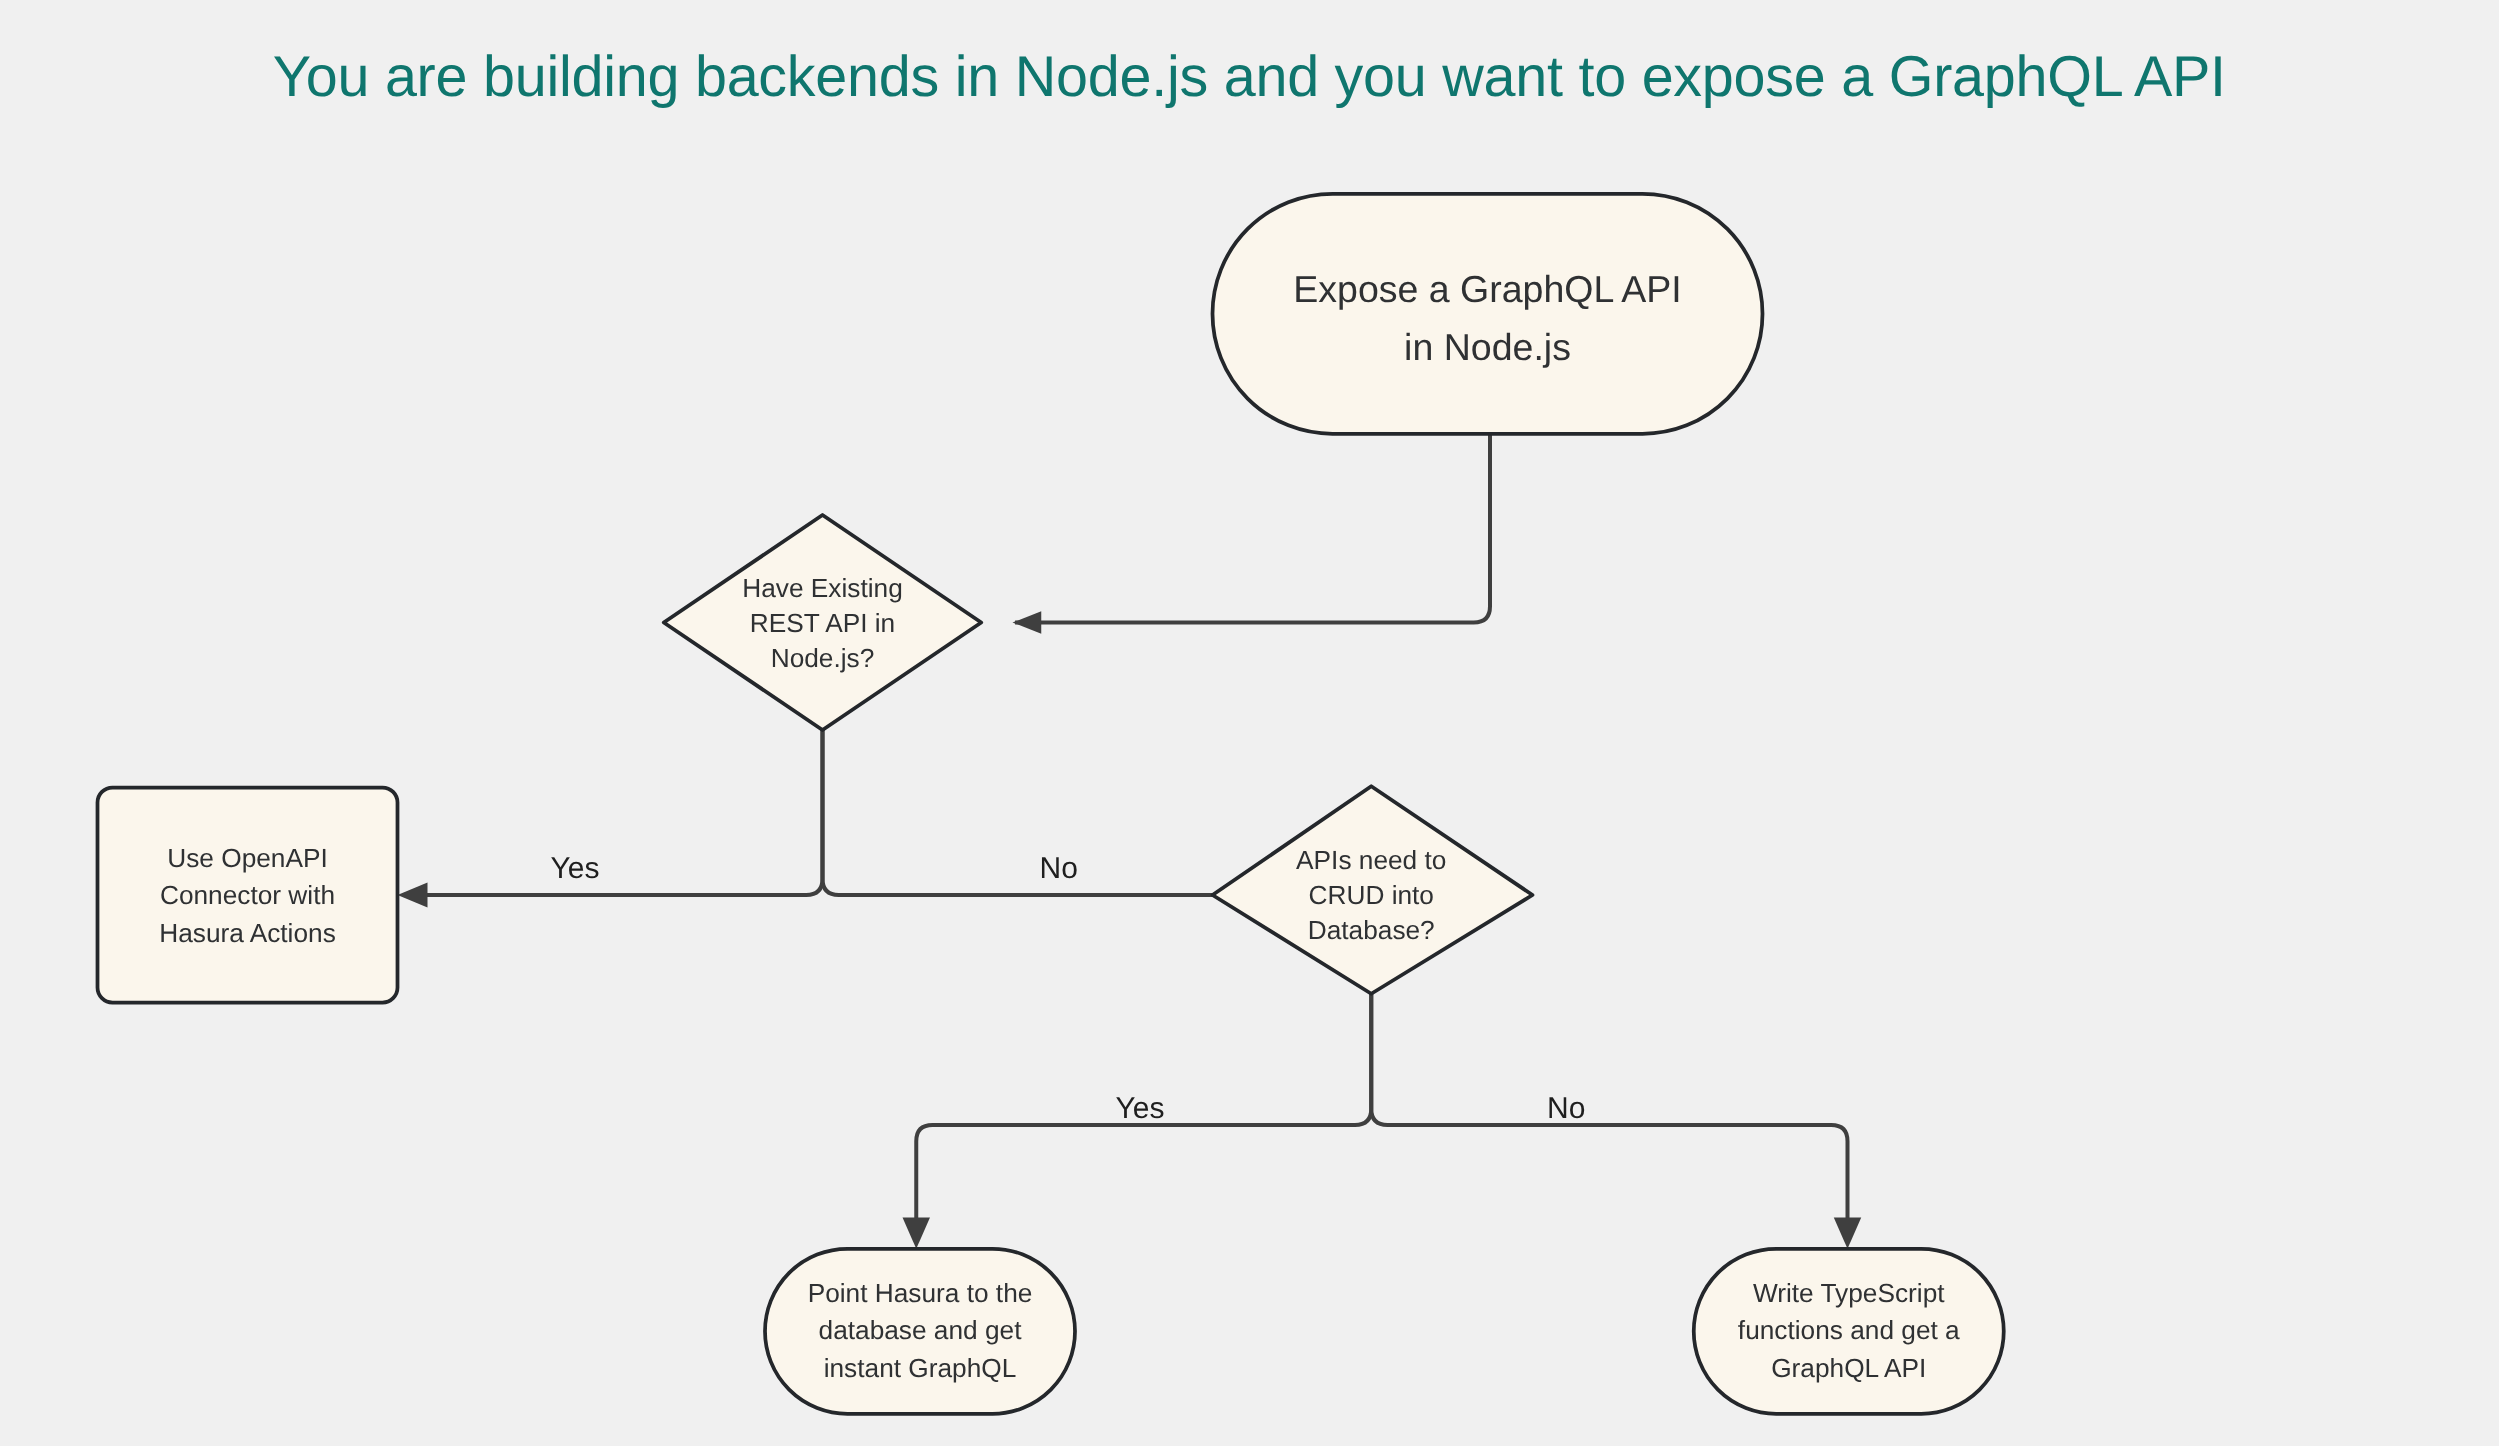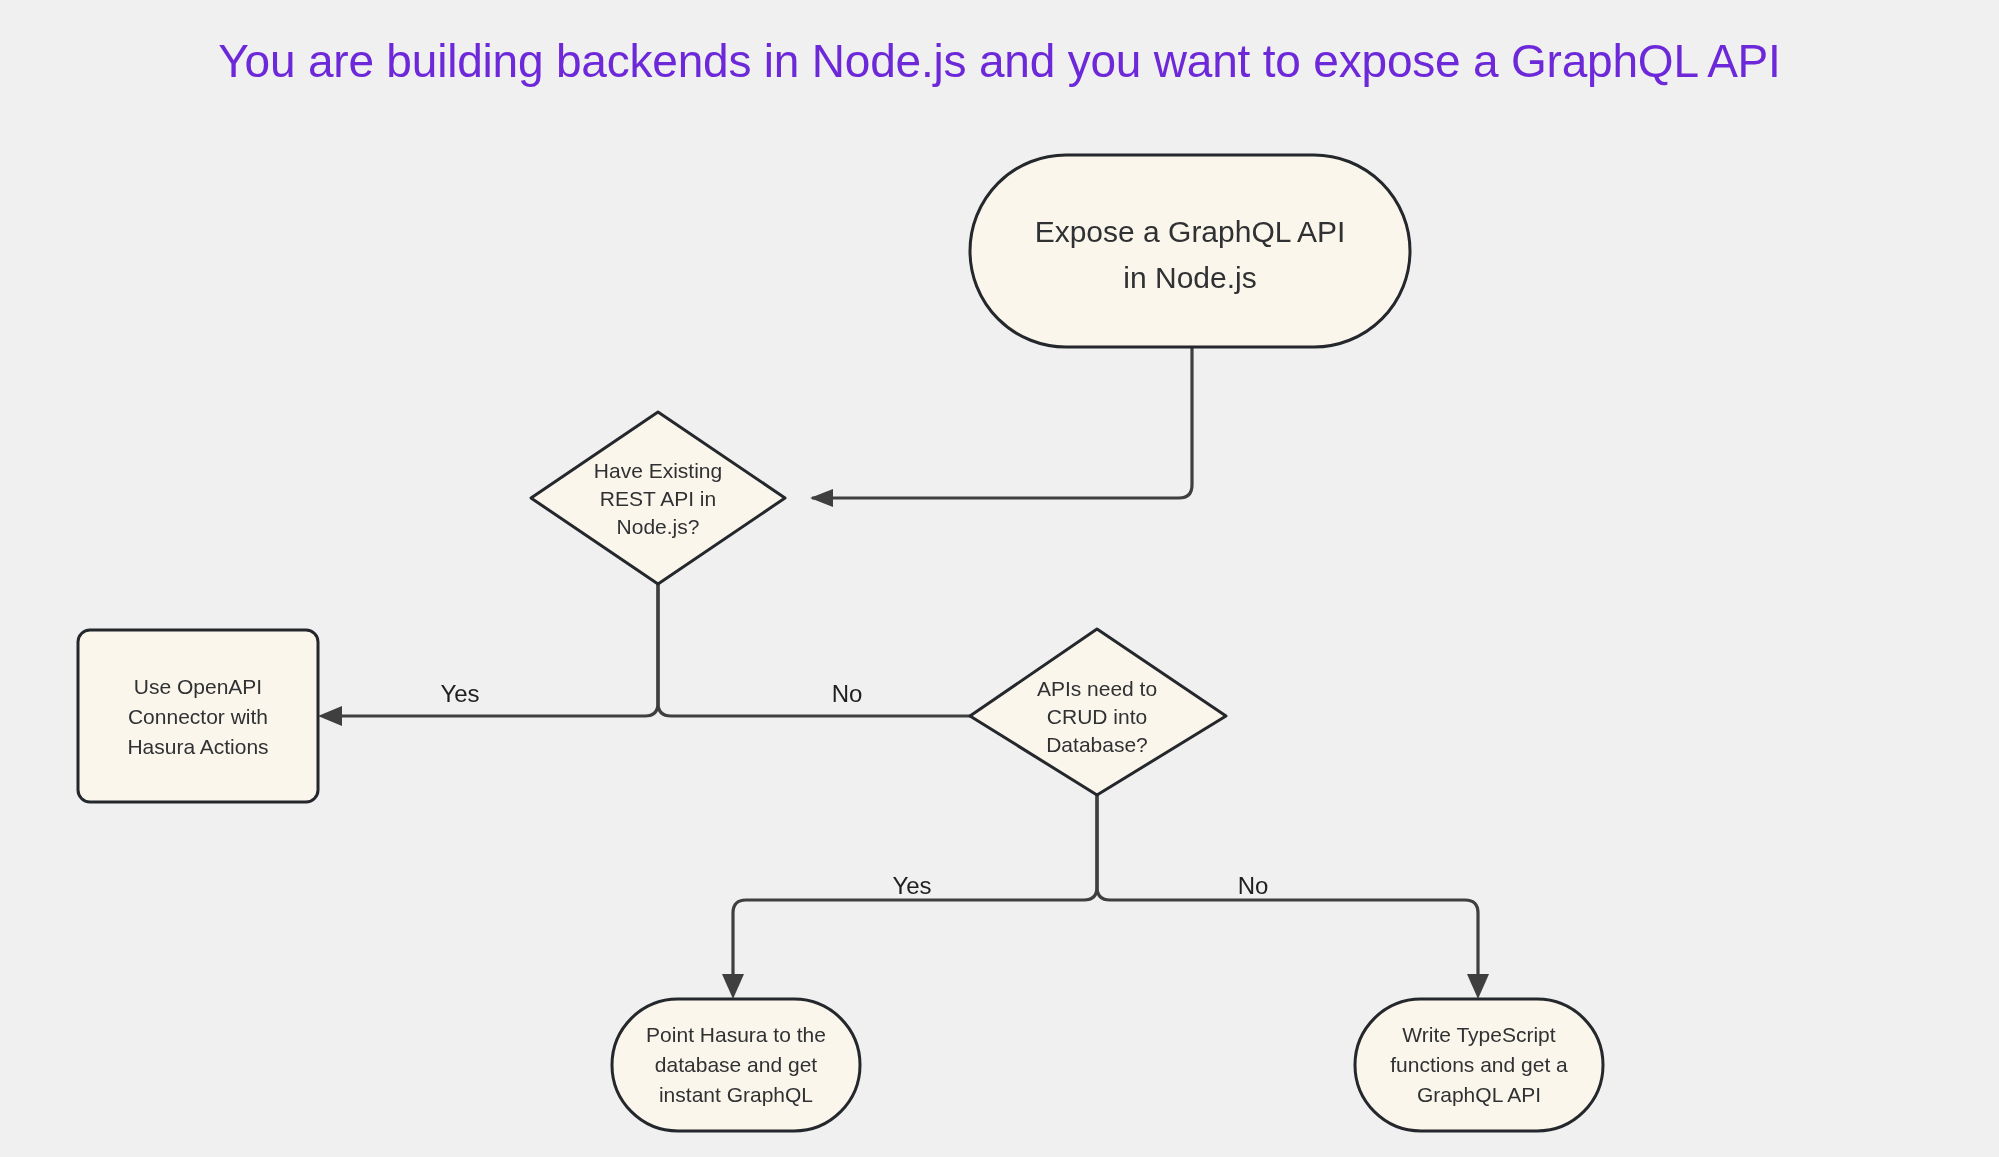--- a/index.html
+++ b/index.html
@@ -21,21 +21,21 @@
     background: #f0f0f0;
   }
   #title {
     position: absolute;
     left: 0;
     top: 34px;
     width: 1999px;
     text-align: center;
     font-size: 46px;
     font-weight: 400;
-    color: #6d28d9;
+    color: #0f766e;
     letter-spacing: -0.2px;
     white-space: nowrap;
   }
   #flow {
     position: absolute;
     left: 0;
     top: 0;
   }
   .node-shape {
     fill: #fbf6ec;

